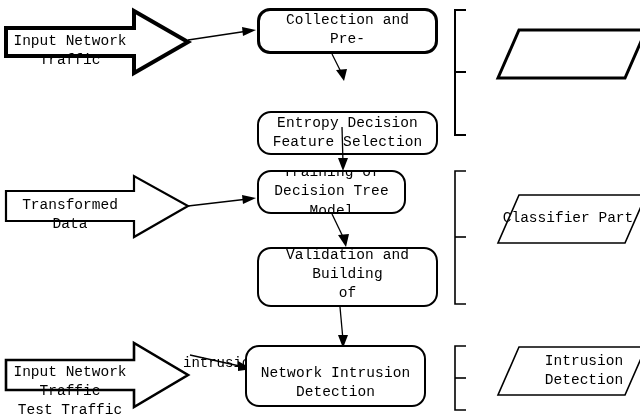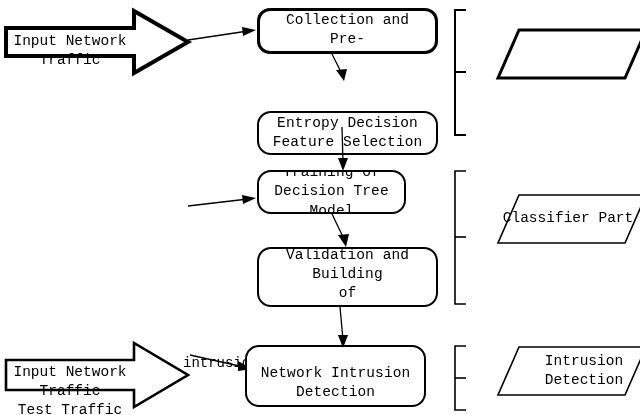--- a/index.html
+++ b/index.html
@@ -159,20 +159,26 @@
     </svg>
   </div>
 
   <div class="connector" style="left:332px; top:127px; width:24px; height:45px;">
     <svg width="24" height="45" viewBox="0 0 24 45">
       <line x1="10" y1="0" x2="11" y2="36" stroke="#000000" stroke-width="1.3"></line>
       <polygon points="11,44 6,31 16,31" fill="#000000"></polygon>
     </svg>
   </div>
 
+  <div class="block-arrow" style="left:4px; top:173px; width:186px; height:68px;">
+    <svg width="186" height="68" viewBox="0 0 186 68">
+      <polygon points="2,18 130,18 130,3 184,33 130,64 130,48 2,48" fill="#ffffff" stroke="#000000" stroke-width="2.2" stroke-linejoin="miter"></polygon>
+    </svg>
+    <div class="arrow-label" style="left:4px; top:23px; width:124px;">Transformed Data</div>
+  </div>
 
   <div class="connector" style="left:188px; top:194px; width:72px; height:18px;">
     <svg width="72" height="18" viewBox="0 0 72 18">
       <line x1="0" y1="12" x2="60" y2="5" stroke="#000000" stroke-width="1.3"></line>
       <polygon points="68,4 54,1 55,10" fill="#000000"></polygon>
     </svg>
   </div>
 
   <div class="proc-box" style="left:257px; top:170px; width:149px; height:44px;">
     <div class="proc-text">Training of Decision Tree

